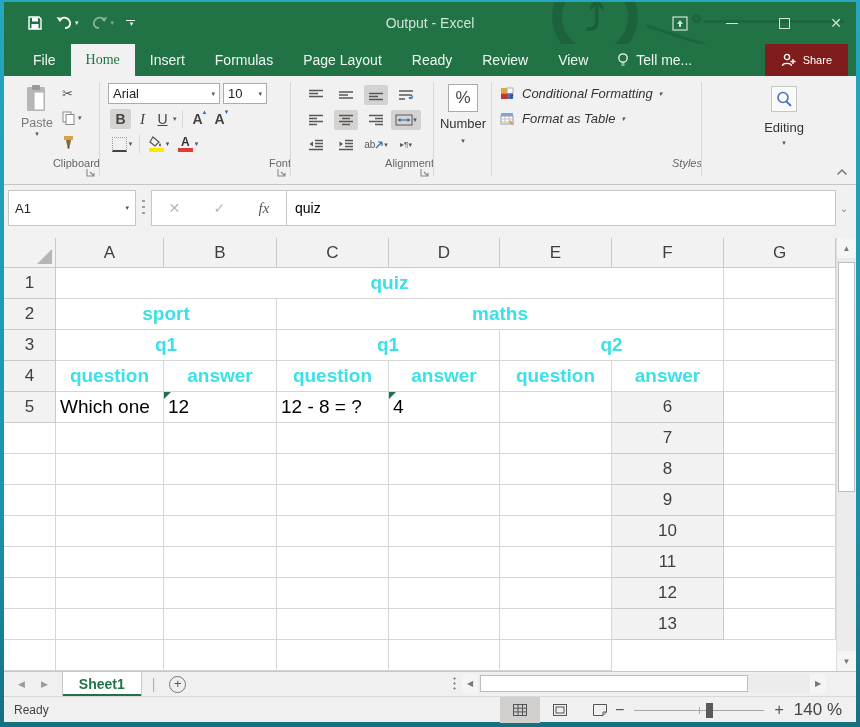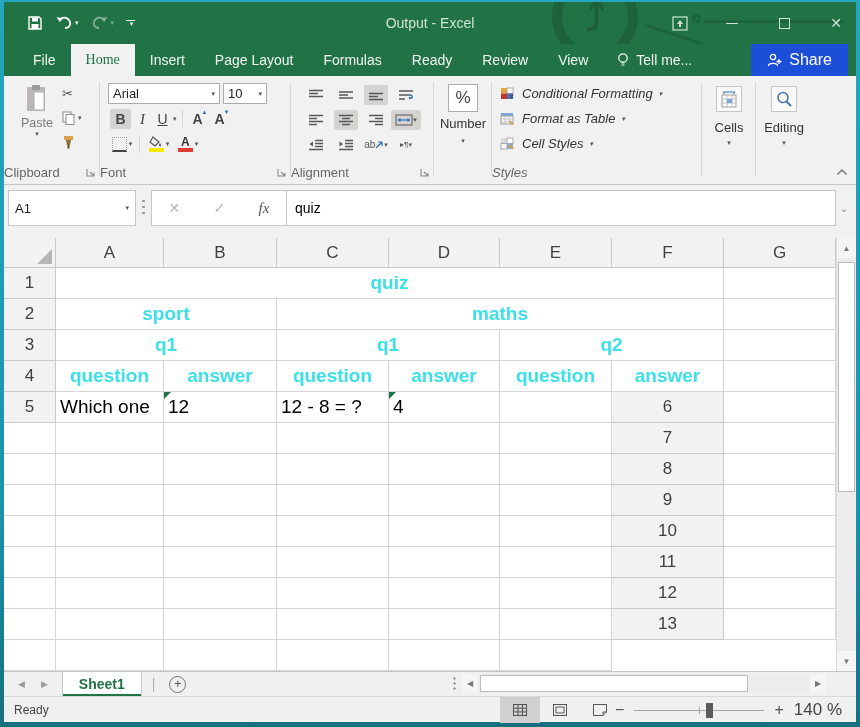--- a/index.html
+++ b/index.html
@@ -24,27 +24,27 @@
   .win-controls { position:absolute; right:6px; top:0; height:42px; display:flex; align-items:center; gap:24px; color:#cfe3d7; }
   .win-controls .wbtn { width:28px; height:26px; display:flex; align-items:center; justify-content:center; font-size:14px; }
   .maxbox { width:11px; height:11px; border:1px solid #cfe3d7; display:inline-block; }
   .minline { width:12px; height:1px; background:#cfe3d7; display:inline-block; }
 
   
   .tabrow { position:absolute; top:42px; left:0; right:0; height:32px; background:#217346; display:flex; align-items:stretch; padding-left:14px; }
   .rtab { color:#f0f6f2; font-size:14px; display:flex; align-items:center; padding:0 15px; cursor:default; }
   .rtab.active { background:#f1f1f1; color:#217346;font-family:Liberation Serif, serif; }
   .tellme { display:flex; align-items:center; gap:7px; color:#f0f6f2; font-size:14px; padding:0 14px; }
-  .share-btn { margin-left:auto; margin-right:8px; background:#1d4ed8; color:#fff; font-size:16px; display:flex; align-items:center; gap:7px; padding:0 16px; }
+  .share-btn { margin-left:auto; margin-right:8px; background:#7f1d1d; color:#fff; font-size:11px; display:flex; align-items:center; gap:7px; padding:0 16px; }
 
   
   .ribbon { position:absolute; top:74px; left:0; right:0; height:109px; background:#f1f1f1; border-bottom:1px solid #c6c6c6; font-size:12px; color:#444; }
   .rgroup { position:absolute; top:0; bottom:0; }
   .gdivider { position:absolute; top:6px; bottom:8px; width:1px; background:#d8d8d8; }
-  .glabel { position:absolute; bottom:4px; left:0; right:0; text-align:left; font-size:13px; color:#666; }
+  .glabel { position:absolute; bottom:15px; left:0; right:0; text-align:right; font-size:11px; color:#666; }
   .launcher { position:absolute; bottom:5px; right:3px; width:11px; height:11px; }
   .rbtn { display:flex; align-items:center; justify-content:center; border-radius:2px; }
   .sel { background:#d5d3d1; }
   .dda { font-size:7px; color:#555; }
   
   .paste { position:absolute; left:10px; top:8px; width:46px; text-align:center; color:#7a7a7a; }
   .clip-col { position:absolute; left:56px; top:8px; display:flex; flex-direction:column; gap:5px; }
   .clip-col .rbtn { width:30px; height:19px; justify-content:flex-start; padding-left:2px; gap:3px; }
   
   .fsel { background:#fff; border:1px solid #ababab; height:21px; display:flex; align-items:center; padding:0 4px; font-size:13px; color:#222; justify-content:space-between; }
@@ -172,22 +172,22 @@
           <span class="maxbox"></span>
         </span>
       <span class="wbtn">✕</span>
     </div>
   </div>
 
   <div class="tabrow">
     <span class="rtab">File</span>
     <span class="rtab active">Home</span>
     <span class="rtab">Insert</span>
+    <span class="rtab">Formulas</span>
     <span class="rtab">Page Layout</span>
-    <span class="rtab">Formulas</span>
     <span class="rtab">Ready</span>
     <span class="rtab">Review</span>
     <span class="rtab">View</span>
     <span class="tellme">
       <svg width="12" height="16" viewBox="0 0 12 16">
           <circle cx="6" cy="6" r="4.2" fill="none" stroke="#f0f6f2" stroke-width="1.3"></circle>
           <path d="M4.5 11 h3 M4.5 13 h3" stroke="#f0f6f2" stroke-width="1.2"></path>
         </svg>
       <span>Tell me...</span>
     </span>
@@ -405,51 +405,25 @@
         <div class="styrow">
           <svg width="16" height="14" viewBox="0 0 16 14">
               <rect x="1" y="1" width="12" height="3" fill="#7da7d8"></rect>
               <rect x="1" y="4" width="12" height="8" fill="#fff" stroke="#9a9a9a"></rect>
               <path d="M1 7 h12 M1 10 h12 M5 4 v8 M9 4 v8" stroke="#c0c0c0"></path>
               <path d="M10 8 l4 4 l-2 1 l-3 -3 z" fill="#caa25a"></path>
             </svg>
           <span>Format as Table</span>
             <span class="dda">▾</span>
         </div>
-        <div class="styrow">
-          <svg width="16" height="14" viewBox="0 0 16 14">
-              <rect x="1" y="1" width="6" height="5.5" fill="#d8d8d8"></rect>
-              <rect x="7" y="1" width="6" height="5.5" fill="#fff" stroke="#aaa"></rect>
-              <rect x="1" y="6.5" width="6" height="5.5" fill="#fff" stroke="#aaa"></rect>
-              <rect x="7" y="6.5" width="6" height="5.5" fill="#8aa8cc"></rect>
-              <path d="M10 7 l4 4 l-2 1.5 l-3.5 -3.5 z" fill="#caa25a"></path>
-            </svg>
-          <span>Cell Styles</span>
-            <span class="dda">▾</span>
-        </div>
       </div>
       <div class="glabel">Styles</div>
       <div class="gdivider" style="left:209px;"></div>
     </div>
 
-    <div class="rgroup collapsed" style="left:698px;width:54px;">
-      <div>
-        <div class="cicon" style="border:1px solid #c6c6c6;background:#fafafa;">
-          <svg width="18" height="17" viewBox="0 0 18 17">
-              <path d="M3 1 h12 M3 1 l1.5 2 M15 1 l-1.5 2" stroke="#2b6fb5" fill="none"></path>
-              <rect x="2" y="4" width="14" height="12" fill="#fff" stroke="#9a9a9a"></rect>
-              <path d="M2 8 h14 M2 12 h14 M7 4 v12 M12 4 v12" stroke="#c0c0c0"></path>
-              <rect x="7" y="8" width="5" height="4" fill="#7da7d8"></rect>
-            </svg>
-        </div>
-        <div>Cells</div>
-        <div class="dda" style="margin-top:4px;">▾</div>
-      </div>
-      <div class="gdivider" style="left:53px;"></div>
-    </div>
 
     <div class="rgroup collapsed" style="left:752px;width:56px;">
       <div>
         <div class="cicon" style="border:1px solid #c6c6c6;background:#fafafa;">
           <svg width="18" height="18" viewBox="0 0 18 18">
               <circle cx="8" cy="7.5" r="5" fill="none" stroke="#4a72b8" stroke-width="1.6"></circle>
               <path d="M11.5 11.5 L16 16" stroke="#4a72b8" stroke-width="1.8"></path>
             </svg>
         </div>
         <div>Editing</div>

